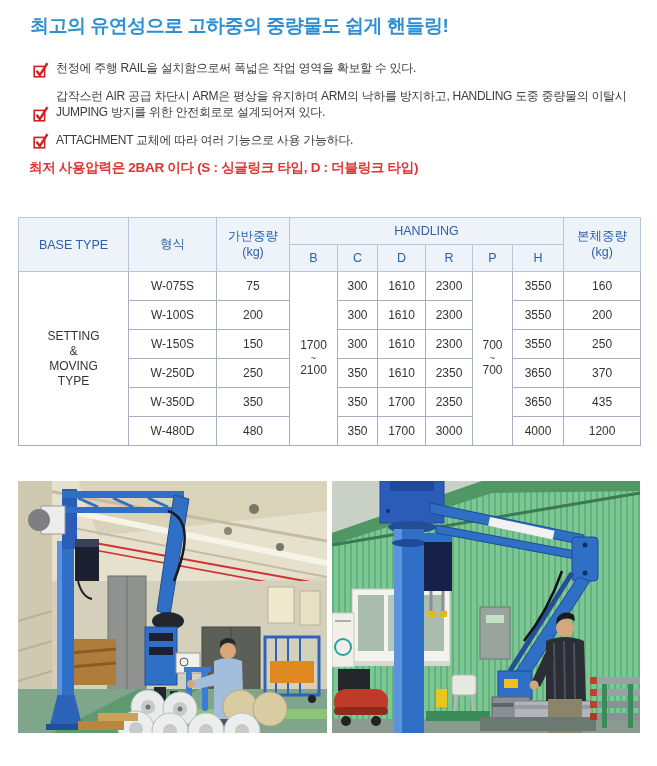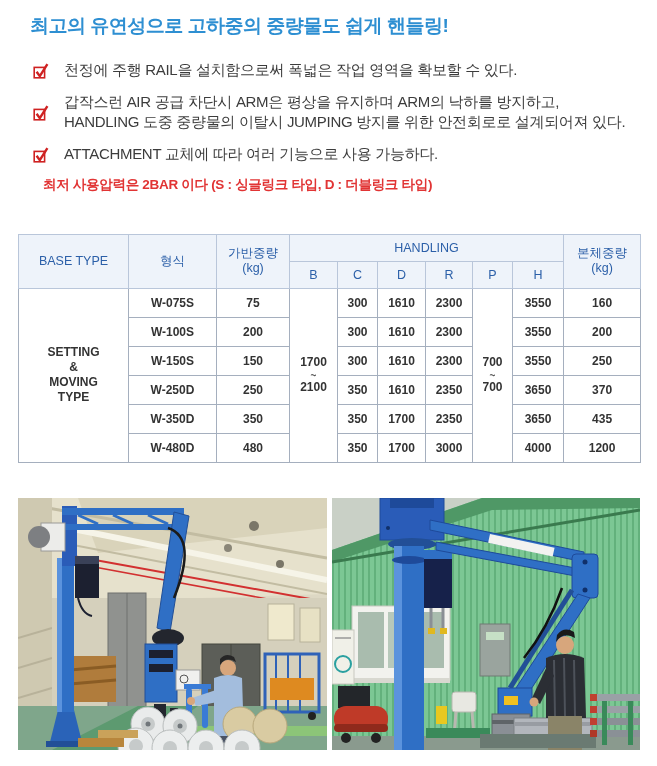--- a/index.html
+++ b/index.html
@@ -13,42 +13,41 @@
 
   
   .title {
     margin:13px 0 8px 30px;
     font-size:19px; font-weight:bold; color:#2e8fd2;
     letter-spacing:-0.5px;
   }
 
   .features { list-style:none; margin:21px 0 0 33px; width:600px; }
   .features li {
-    display:flex; align-items:center;
+    display:flex; align-items:flex-end;
     margin-bottom:11px;
-    font-size:15px; line-height:1.38; color:#3c3c3c;
+    font-size:12px; line-height:1.38; color:#3c3c3c;
     letter-spacing:-0.3px;
-    gap:8px;
   }
   .check-icon { flex:0 0 16px; width:16px; height:16px; margin:0 7px 0 0; position:relative; top:1px; }
 
   .note {
-    margin:9px 0 0 43px;
+    margin:9px 0 0 29px;
     font-size:13.5px; font-weight:bold; color:#e13434;
     letter-spacing:-0.3px;
   }
 
   
   table.spec {
     border-collapse:collapse; table-layout:fixed;
     margin:40px 0 0 18px; width:622px;
     font-size:12px; color:#333;
     text-align:center;
   }
-  table.spec th, table.spec td { border:1px solid #a5afbe; padding:0;font-weight:bold; }
+  table.spec th, table.spec td { border:1px solid #a5afbe; padding:0; }
   table.spec thead th {
     background:#eef3fa; color:#2b5fa8; font-weight:normal;
     font-size:12.5px; border-color:#b9c6da;
   }
   table.spec thead tr { height:27px; }
   table.spec tbody tr { height:29px; }
   .cell-lines span { display:block; line-height:1.25; }
   .range-cell span { display:block; line-height:1.15; }
   .range-tilde { font-size:10px; color:#555; }
 

